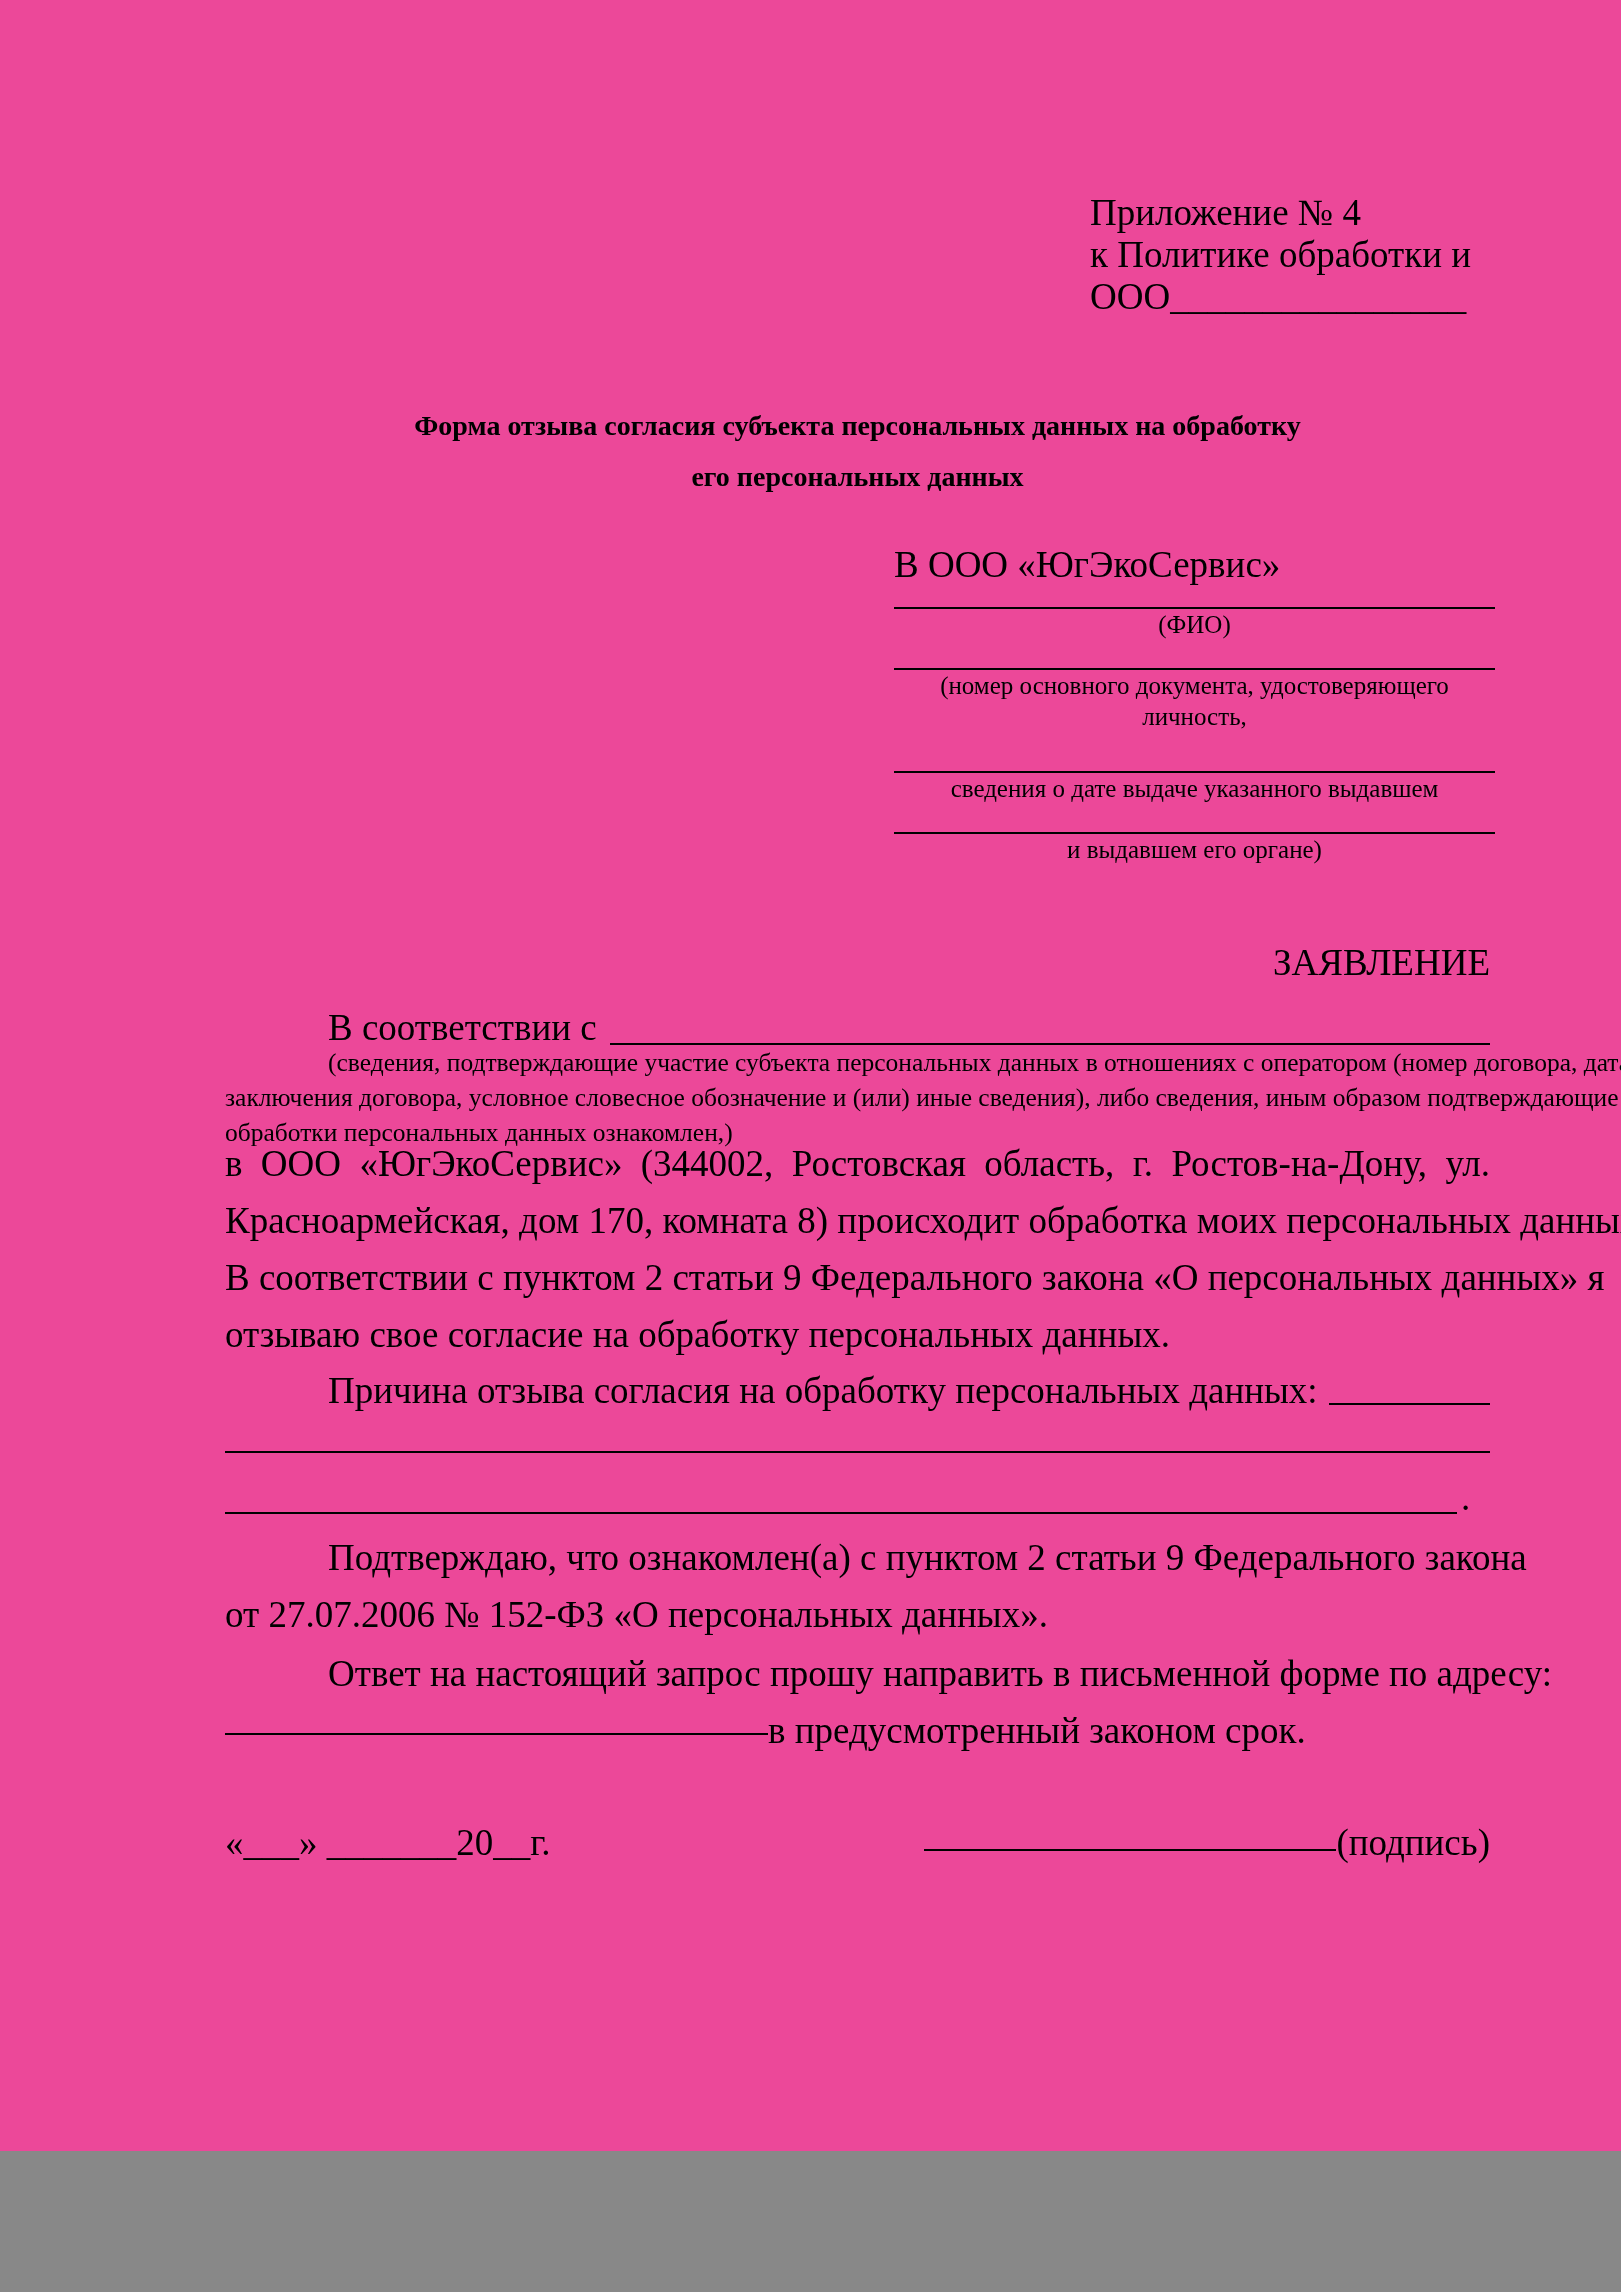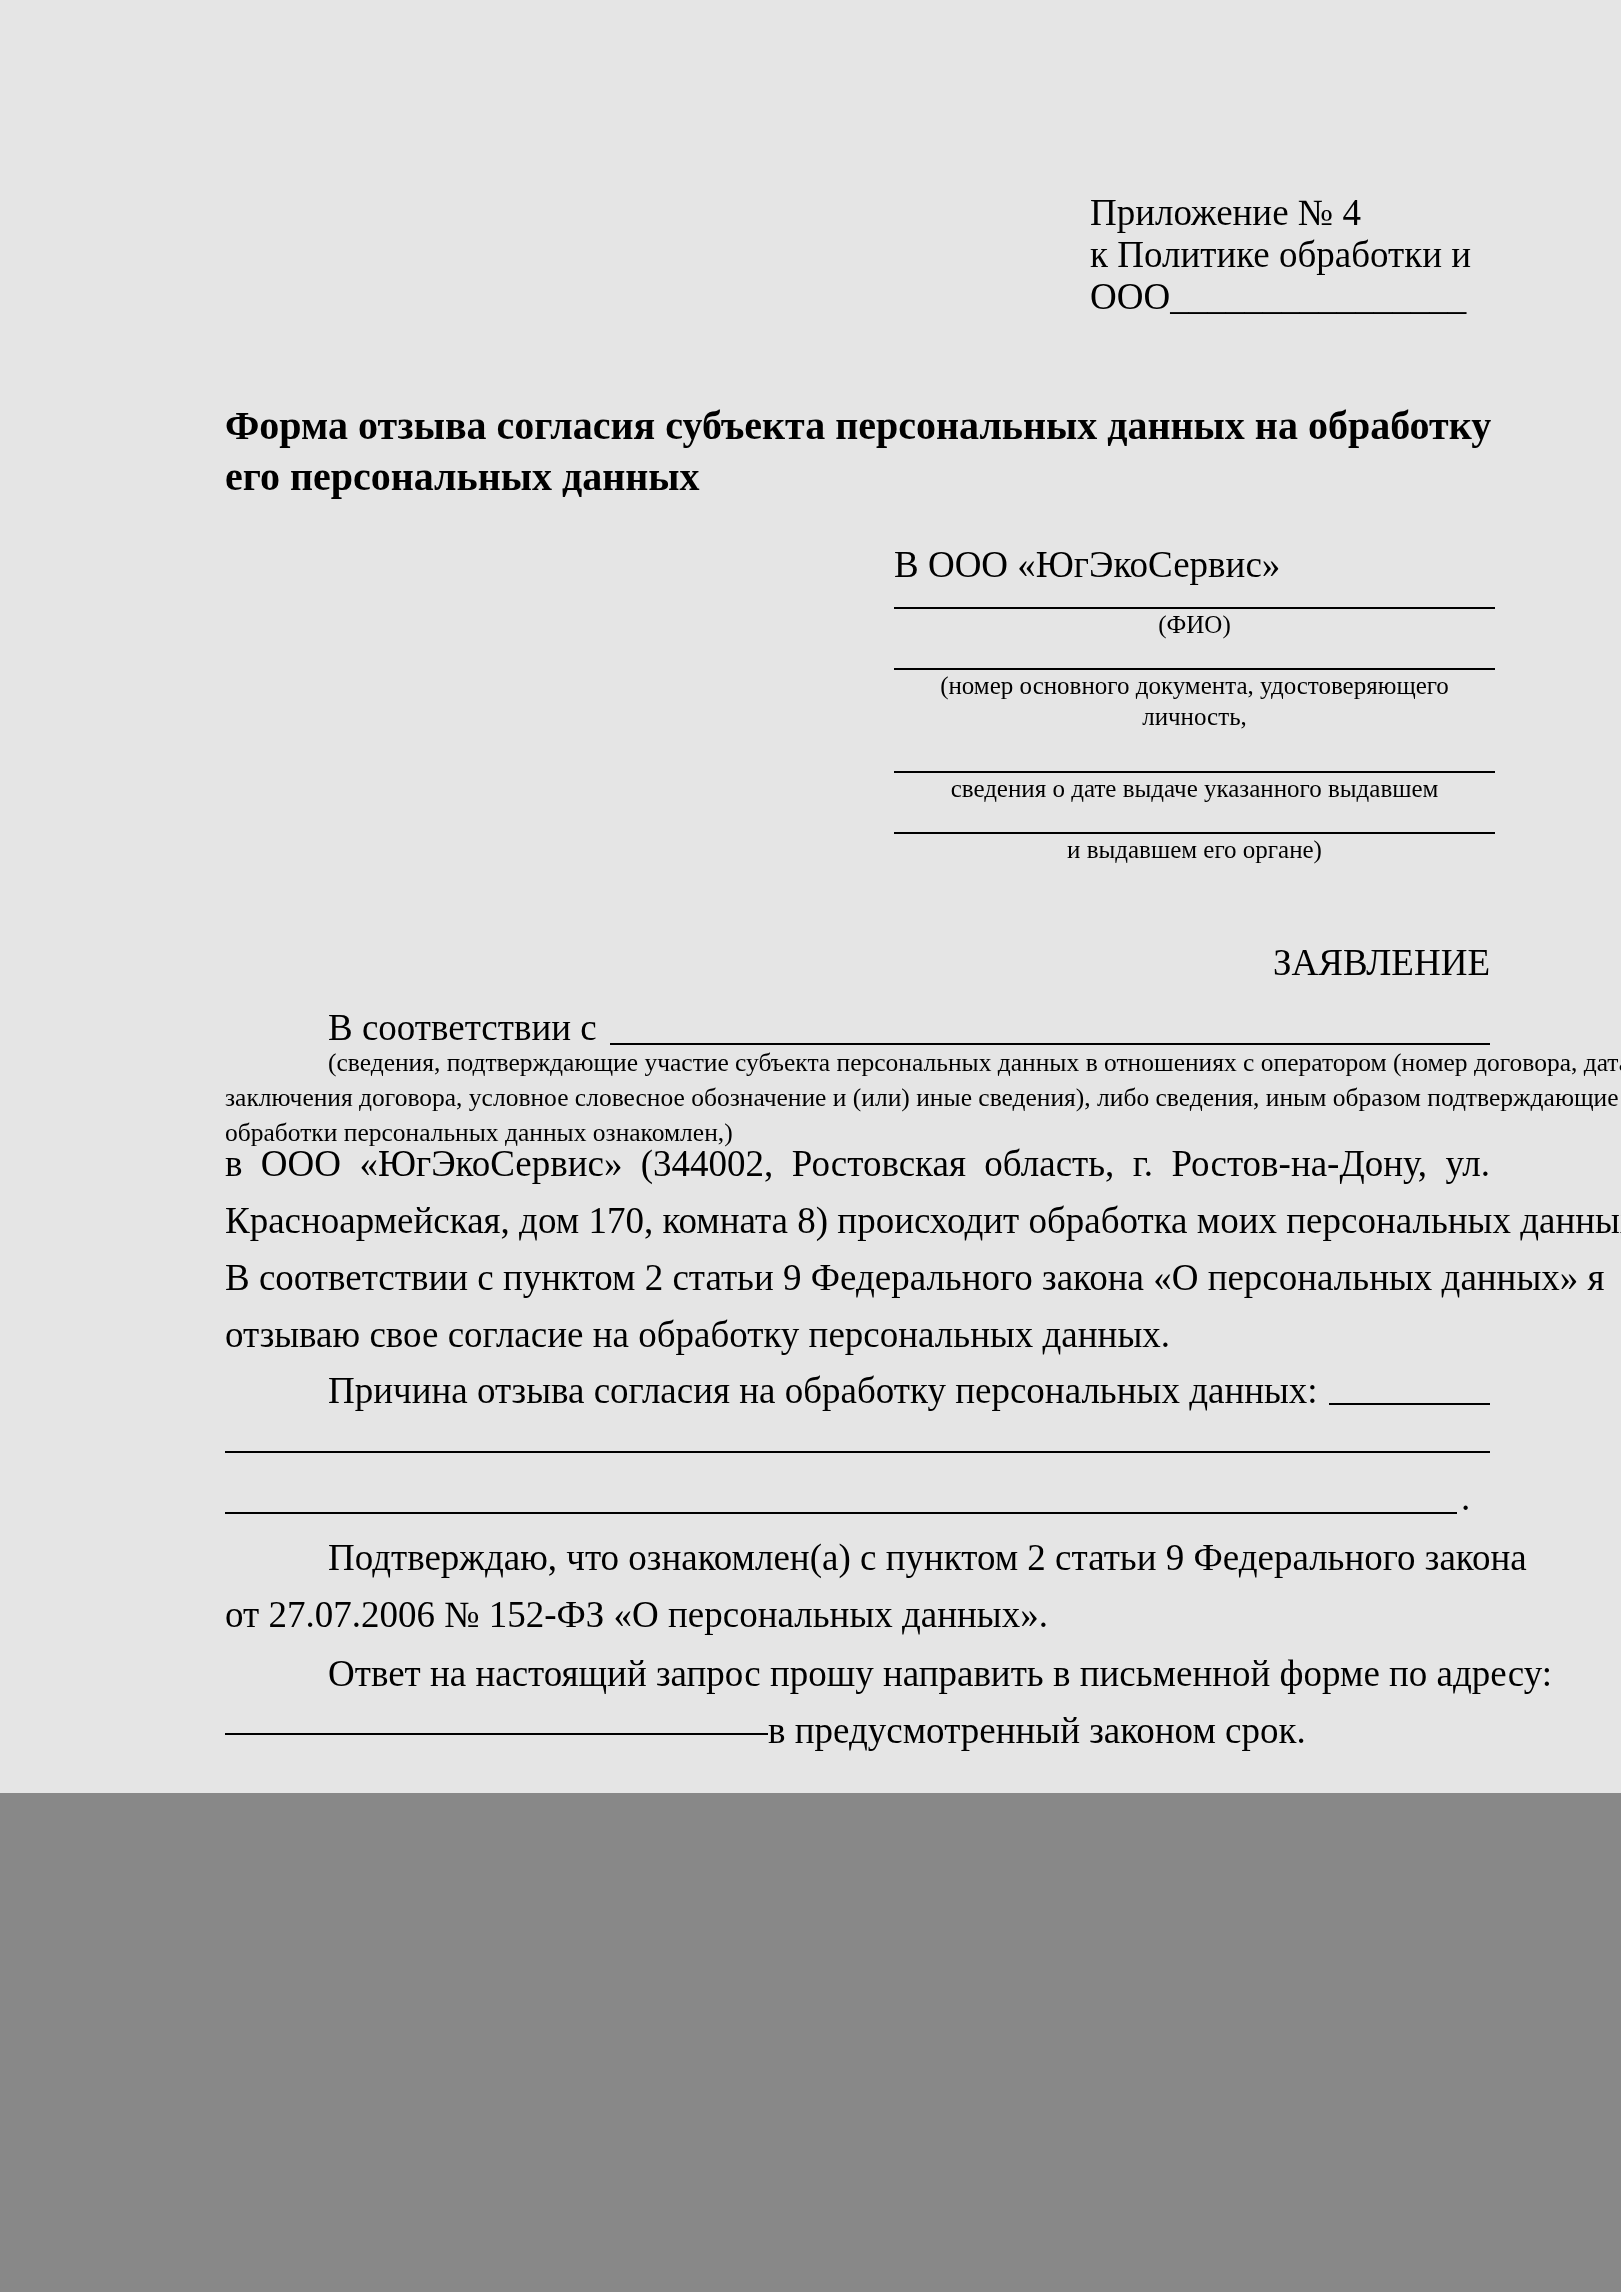--- a/index.html
+++ b/index.html
@@ -1,29 +1,29 @@
 <!DOCTYPE html>
 <html><head>
 <meta charset="utf-8">
 <style>
   html,body{margin:0;padding:0;background:#888;}
   .page{
     position:relative;
-    width:1621px;height:1793px;
-    background:#e5e5e5;
+    width:1621px;height:2151px;
+    background:#ec4899;
     color:#000;
     font-family:"Liberation Serif","DejaVu Serif",serif;
     overflow:hidden;
     margin:0 auto;
   }
   .abs{position:absolute;}
   
   .appendix{left:1090px;top:192px;font-size:37px;line-height:42px;}
   
-  .doc-title{left:225px;right:131px;top:400px;font-weight:bold;font-size:40px;line-height:51px;white-space:nowrap;}
+  .doc-title{left:225px;right:131px;top:400px;text-align:center;font-weight:bold;font-size:28px;line-height:51px;white-space:nowrap;}
   
   .addressee{left:894px;top:542px;width:601px;font-size:37px;}
   .addr-to{line-height:45px;}
   .addr-from{margin-top:19.6px;line-height:43px;}
   .fline{width:100%;border-bottom:2.9px solid #000;}
   .f1{height:19.6px;} .f2{height:28px;} .f3{height:39px;} .f4{height:28px;}
   .fcap{font-size:25px;line-height:31px;text-align:center;}
   
   .zayav{left:225px;right:131px;top:939px;text-align:right;font-size:37px;line-height:47px;}
   .accordance{left:225px;right:131px;top:1002px;display:flex;font-size:37px;height:51px;}

